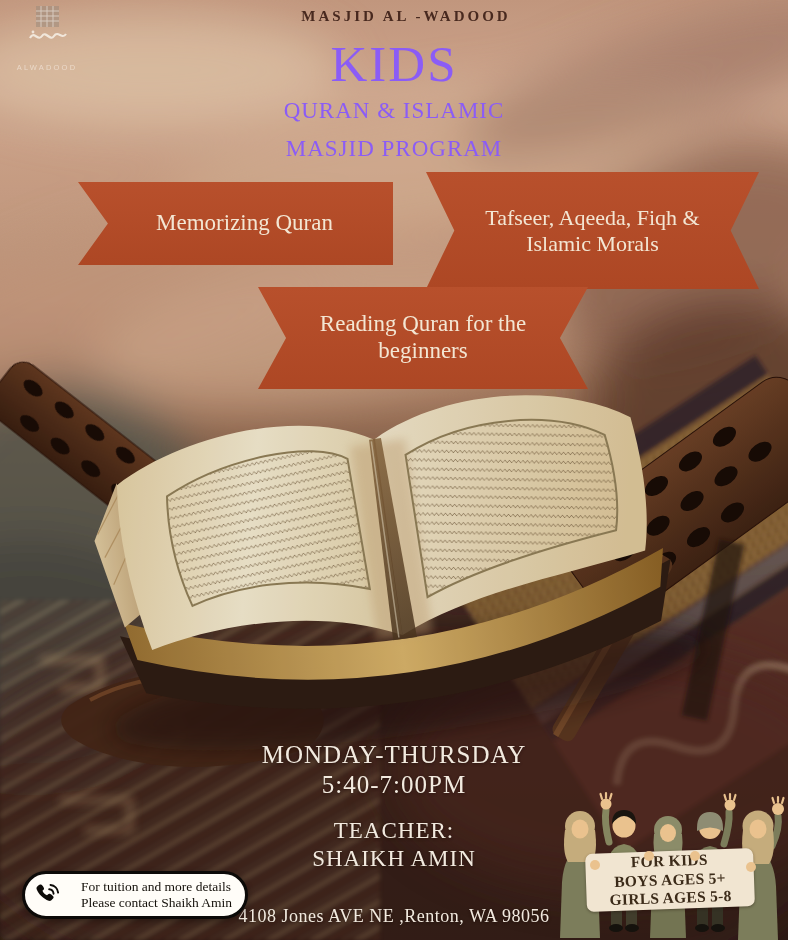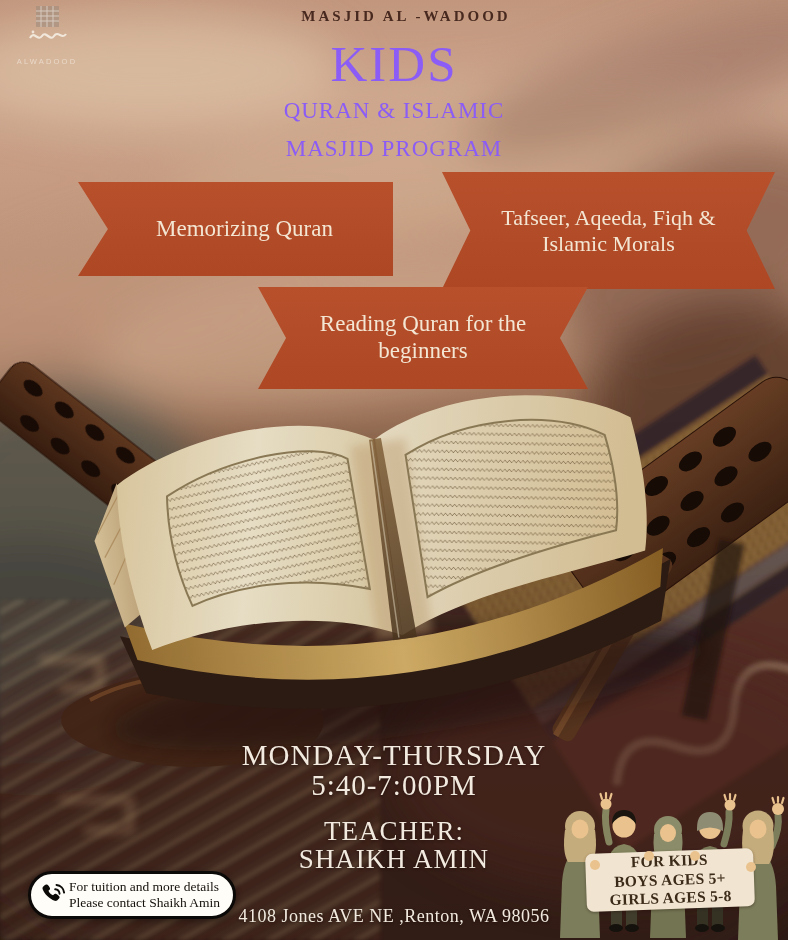--- a/index.html
+++ b/index.html
@@ -6,49 +6,49 @@
   .page{
     position:relative;width:788px;height:940px;margin:0 auto;overflow:hidden;
     font-family:"Liberation Serif", serif;
   }
   svg.bg{position:absolute;inset:0;width:788px;height:940px;display:block;}
 
   
   .logo{position:absolute;left:14px;top:5px;width:66px;text-align:center;}
   .logo .mark{display:block;margin:0 auto;}
   .logo .word{font-size:7.5px;letter-spacing:2.2px;color:rgba(250,244,236,.55);
-    font-family:"Liberation Sans",sans-serif;margin-top:8px;}
+    font-family:"Liberation Sans",sans-serif;margin-top:14px;}
 
   
   .masjid{position:absolute;left:0;right:0;top:8px;text-align:center;
     font-size:15px;font-weight:bold;letter-spacing:3px;color:#48291f;padding-left:24px;}
   .title{position:absolute;left:0;right:0;top:36px;text-align:center;color:#8b5cf6;}
   .title .l1{font-size:51px;line-height:56px;letter-spacing:2px;}
   .title .l2,.title .l3{font-size:23px;line-height:38px;letter-spacing:1px;}
 
   
   .ribbon{position:absolute;display:flex;align-items:center;justify-content:center;
     text-align:center;color:#f3e6d3;background:linear-gradient(180deg,#b8502c 0%,#ad4724 100%);
     font-size:23px;line-height:1.17;}
   .ribbon.left-notch{clip-path:polygon(0 0,100% 0,100% 100%,0 100%,9.5% 50%);}
   .ribbon.both-notch{clip-path:polygon(0 0,100% 0,91.5% 50%,100% 100%,0 100%,8.5% 50%);}
-  .rib-mem{left:78px;top:182px;width:245px;height:94px;padding:0 26px 0 44px;}
-  .rib-taf{left:442px;top:172px;width:261px;height:117px;padding:0 36px;font-size:22px;}
+  .rib-mem{left:78px;top:182px;width:245px;height:83px;padding:0 26px 0 44px;}
+  .rib-taf{left:426px;top:172px;width:261px;height:117px;padding:0 36px;font-size:22px;}
   .rib-read{left:258px;top:287px;width:262px;height:102px;padding:0 34px;}
 
   
   .white-txt{color:#f2eadf;text-align:center;text-shadow:0 1px 3px rgba(20,8,4,.45);}
   .schedule{position:absolute;left:0;right:0;top:740px;}
-  .schedule .days,.schedule .time{font-size:29px;line-height:30px;letter-spacing:1px;}
+  .schedule .days,.schedule .time{font-size:25px;line-height:30px;letter-spacing:1px;}
   .teacher{position:absolute;left:0;right:0;top:817px;}
-  .teacher .lbl,.teacher .nm{font-size:27px;line-height:28px;letter-spacing:1px;}
+  .teacher .lbl,.teacher .nm{font-size:23px;line-height:28px;letter-spacing:1px;}
   .address{position:absolute;left:0;right:0;top:906px;font-size:18px;letter-spacing:.5px;}
 
   
-  .pill{position:absolute;left:28px;top:871px;display:flex;align-items:center;gap:2px;
+  .pill{position:absolute;left:22px;top:871px;display:flex;align-items:center;gap:20px;
     background:#fffdf8;border:3px solid #0c0a08;border-radius:26px;
     padding:5px 13px 5px 8px;box-shadow:0 2px 6px rgba(0,0,0,.35);}
   .pill .txt{font-size:13.5px;line-height:1.2;color:#14100a;}
 
   
   .kids{position:absolute;left:554px;top:790px;width:234px;height:150px;}
   .kids svg{position:absolute;inset:0;}
   .sign{position:absolute;left:32px;top:61px;width:168px;height:58px;
     background:#f1e5d1;border-radius:7px;transform:rotate(-2deg);
     box-shadow:0 1px 3px rgba(30,15,8,.4);

